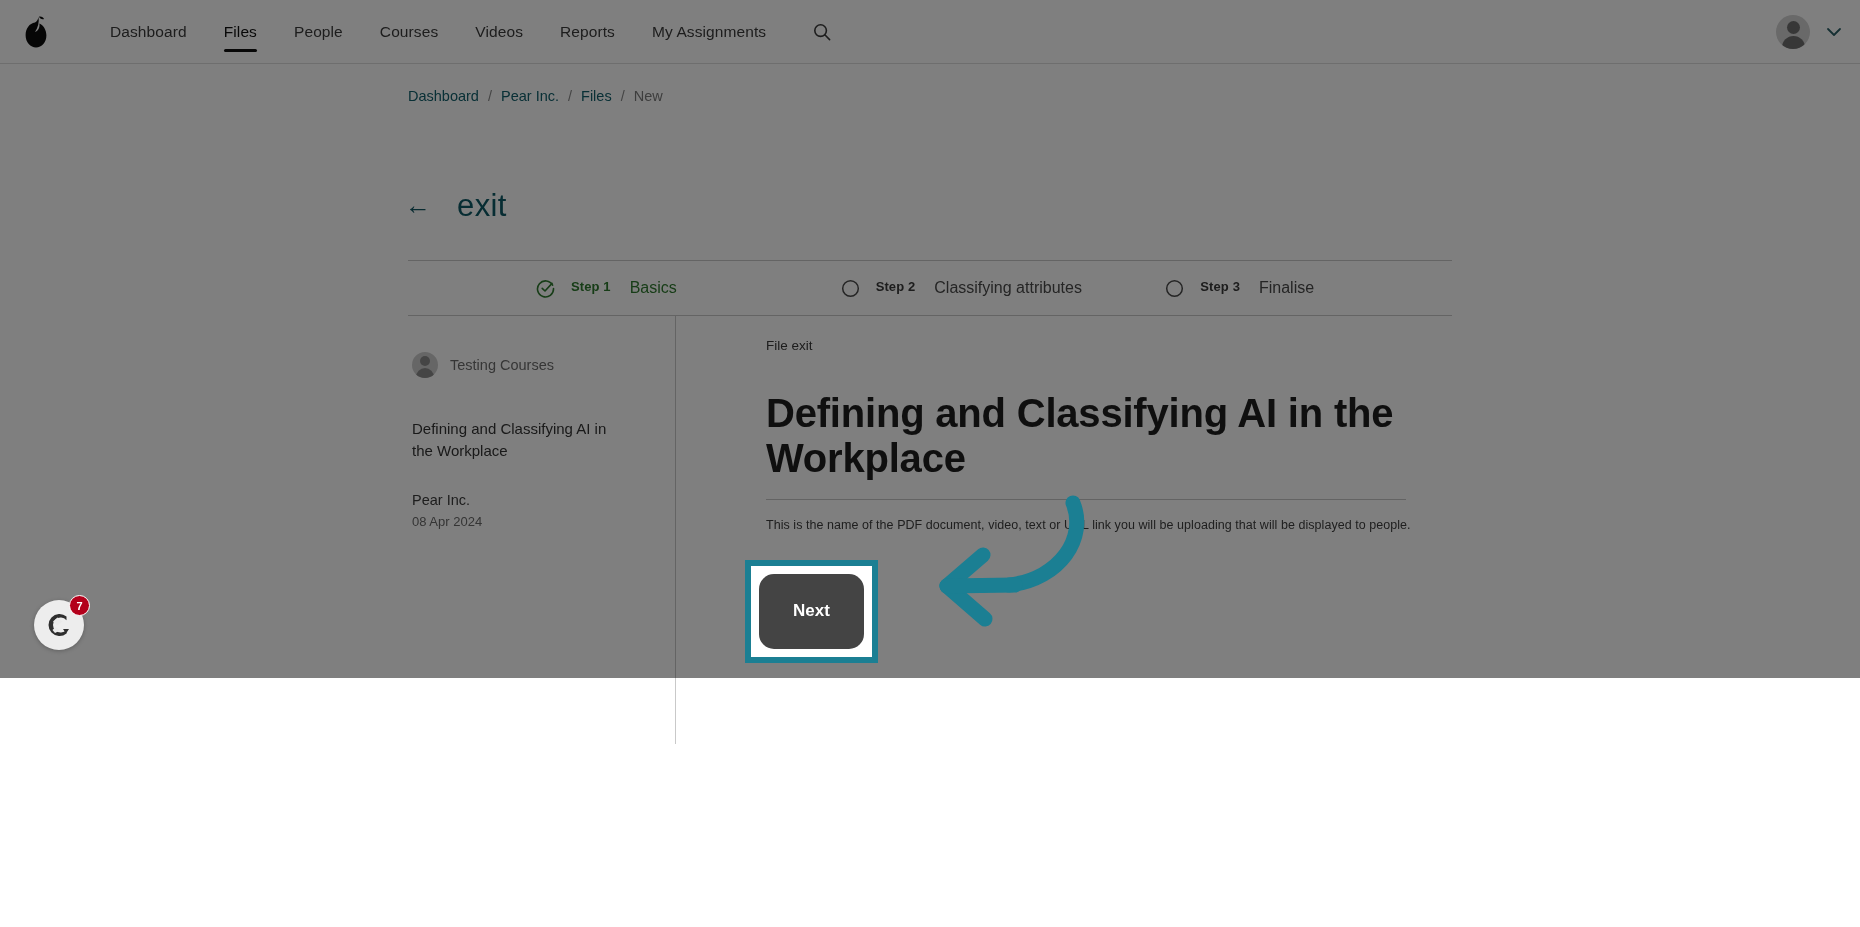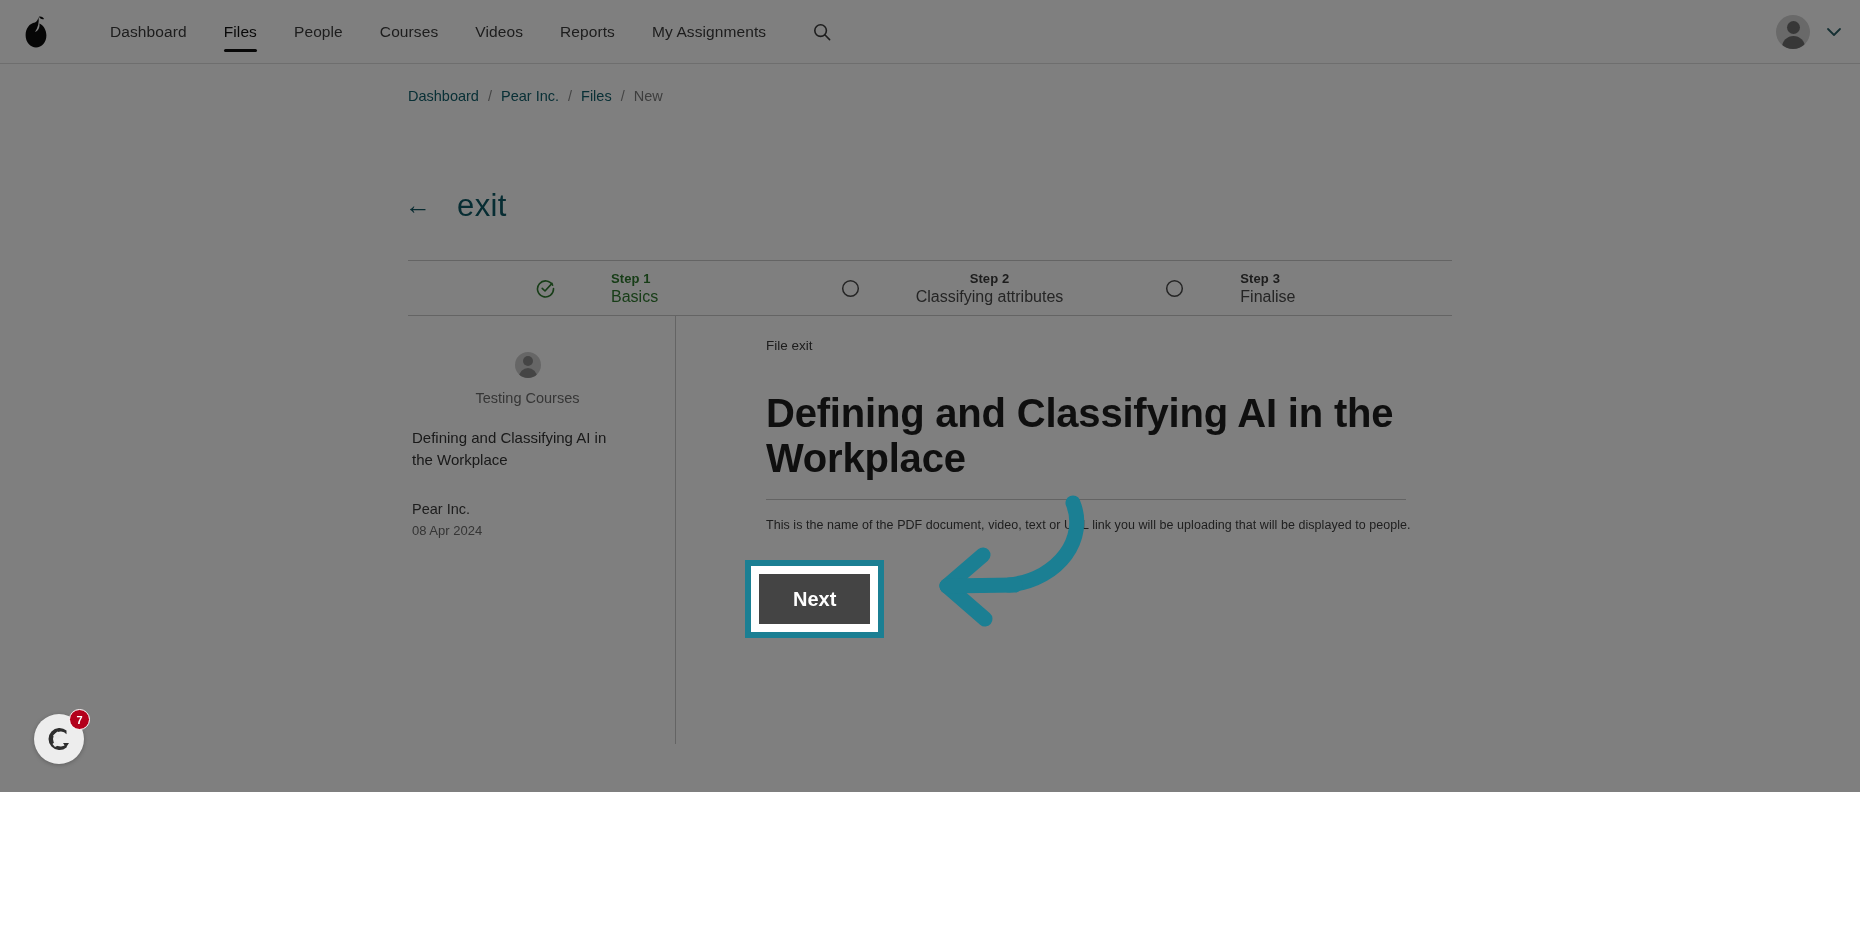--- a/index.html
+++ b/index.html
@@ -8,21 +8,21 @@
     width: 1860px; height: 927px;
     overflow: hidden;
     font-family: "Liberation Sans", sans-serif;
     background: #ffffff;
   }
 
   
   #page {
     position: relative;
     width: 1860px;
-    height: 792px;
+    height: 678px;
     background: #86efac;
   }
   
   #scrim {
     position: absolute;
     inset: 0;
     background: rgba(0,0,0,0.5);
     z-index: 50;
     pointer-events: none;
   }
@@ -177,21 +177,21 @@
     flex: 1;
   }
   .step:nth-child(1) { padding-left: 128px; }
   .step:nth-child(2) { padding-left: 18px; text-align: center; }
   .step:nth-child(3) { padding-left: 38px; }
   .step-icon {
     width: 19px; height: 19px;
     flex: none;
     display: block;
   }
-  .step-labels { display: flex; flex-direction: column; gap: 2px; margin-left: 40px; }
+  .step-labels { display: flex; flex-direction: row; gap: 19px; }
   .step-title { font-size: 13px; font-weight: bold; color: #3a3a3a; letter-spacing: 0.1px;}
   .step-sub { font-size: 16px; color: #4a4a4a; }
   .step.done .step-title, .step.done .step-sub { color: #2f7a2f; }
 
   
   #wizard-body {
     position: absolute;
     left: 408px; top: 252px;
     width: 1044px;
     height: 428px;
@@ -210,22 +210,21 @@
   }
   #main-panel {
     flex: 1;
     padding: 22px 0 0 90px;
   }
 
   .owner-row {
     display: flex;
     align-items: center;
     gap: 12px;
-    margin-bottom: 21px;
-    flex-direction: column;
+    margin-bottom: 40px;
   }
   .owner-avatar {
     width: 26px; height: 26px;
     border-radius: 50%;
     background: #cdcdcd;
     position: relative;
     overflow: hidden;
     flex: none;
   }
   .owner-avatar::before {
@@ -298,25 +297,25 @@
     background: #ffffff;
     padding: 8px;
     display: inline-block;
     line-height: 0;
   }
   #next-button {
     display: inline-block;
     background: #444444;
     color: #ffffff;
     font-family: "Liberation Sans", sans-serif;
-    font-size: 20px;
+    font-size: 17px;
     font-weight: bold;
     border: none;
-    border-radius: 0;
-    padding: 14px 34px;
+    border-radius: 15px;
+    padding: 28px 34px;
     cursor: pointer;
     line-height: 1.1;
   }
 
   
   #annot-arrow {
     position: absolute;
     left: 905px; top: 485px;
     z-index: 60;
     pointer-events: none;

